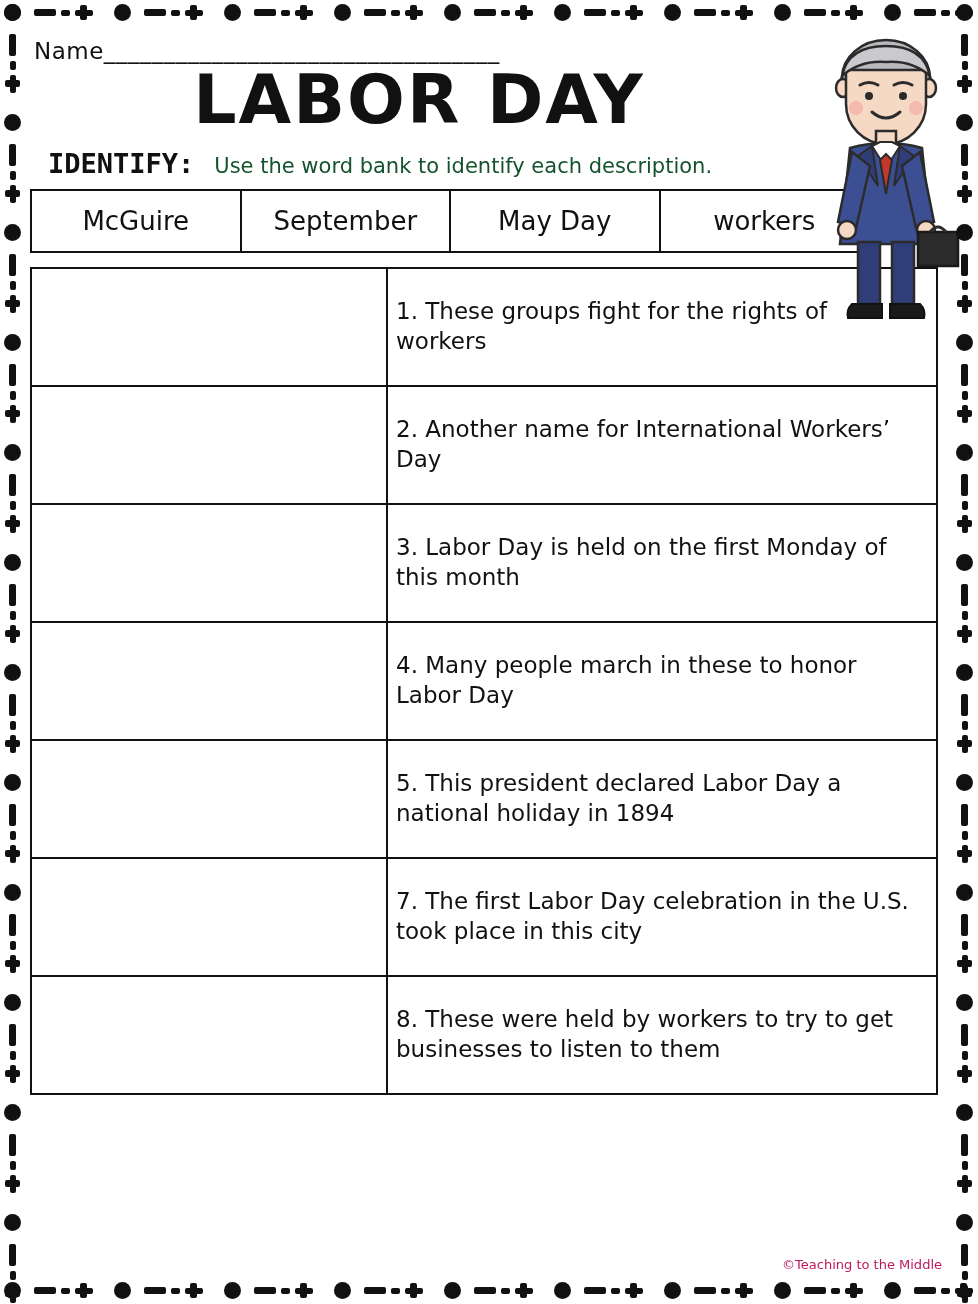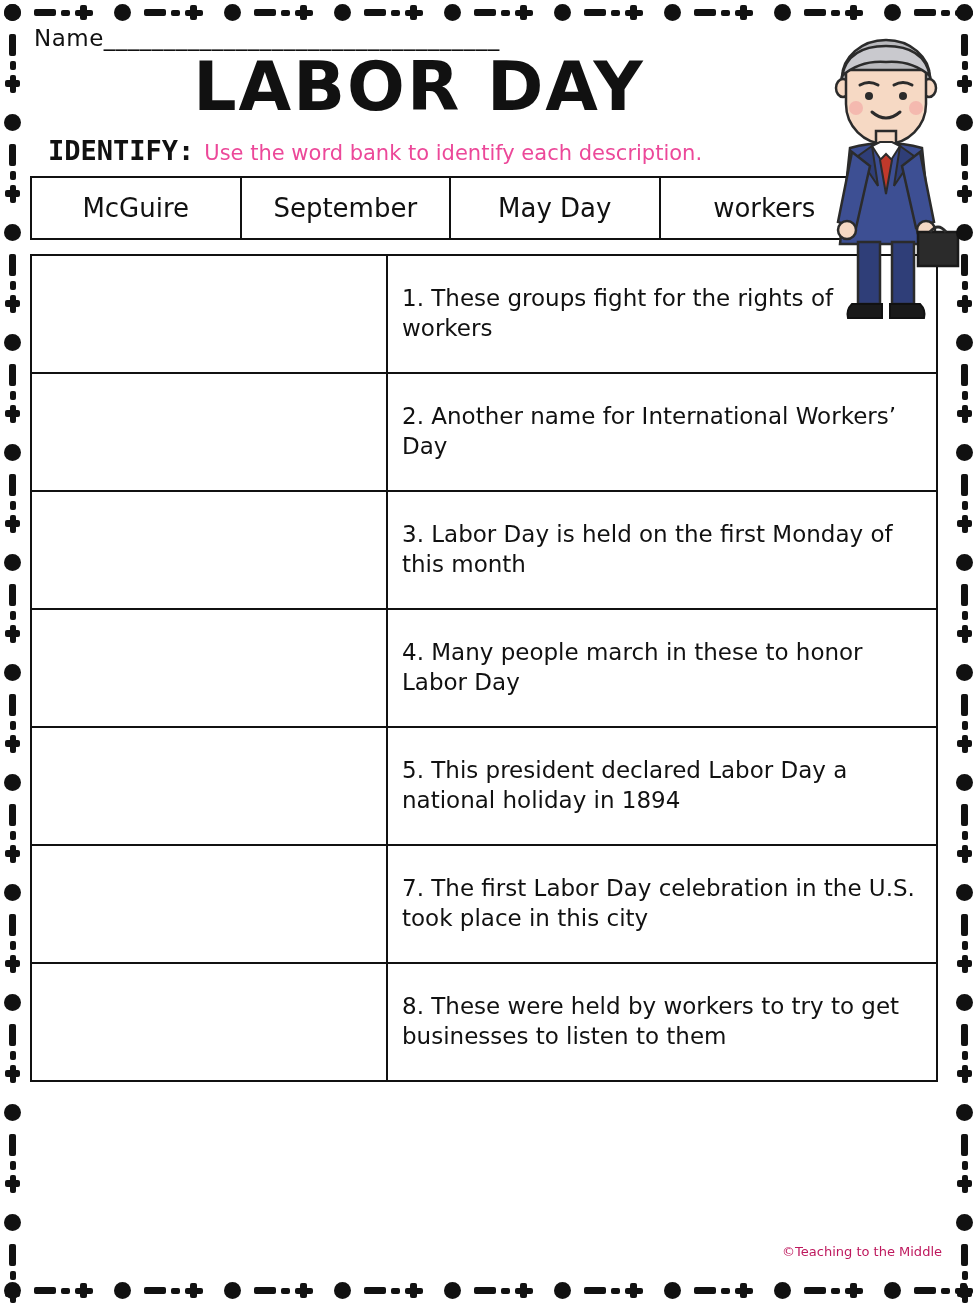--- a/index.html
+++ b/index.html
@@ -42,21 +42,21 @@
   .dash {
     position: absolute;
     background: #111;
     border-radius: 2px;
   }
 
   
   .content {
     position: absolute;
     left: 30px;
-    top: 13px;
+    top: 26px;
     width: 918px;
     height: 1252px;
   }
 
   .name-line {
     font-family: "DejaVu Sans", sans-serif;
     font-size: 23px;
     color: #111;
     letter-spacing: 0.5px;
     padding-left: 4px;
@@ -85,22 +85,22 @@
   .identify-label {
     font-family: "DejaVu Sans Mono", monospace;
     font-weight: bold;
     font-size: 27px;
     color: #111;
     letter-spacing: 0px;
   }
   .identify-instr {
     font-family: "DejaVu Sans", sans-serif;
     font-size: 21px;
-    color: #ec4899;
-    margin-left: 10px;
+    color: #14532d;
+    margin-left: 20px;
   }
 
   
   .wordbank {
     margin-top: 10px;
     width: 840px;
     border-collapse: collapse;
     table-layout: fixed;
   }
   .wordbank td {
@@ -122,21 +122,21 @@
   }
   .qtable td {
     border: 2px solid #111;
     vertical-align: middle;
   }
   .qtable td.answer {
     width: 352px;
     height: 114px;
   }
   .qtable td.desc {
-    padding: 8px 12px 10px 14px;
+    padding: 8px 12px 10px 8px;
     font-family: "DejaVu Sans", sans-serif;
     font-size: 23px;
     line-height: 1.32;
     color: #111;
   }
   .qtable tr.tall td.answer,
   .qtable tr.tall td.desc { height: 142px; }
 
   
   .character {

